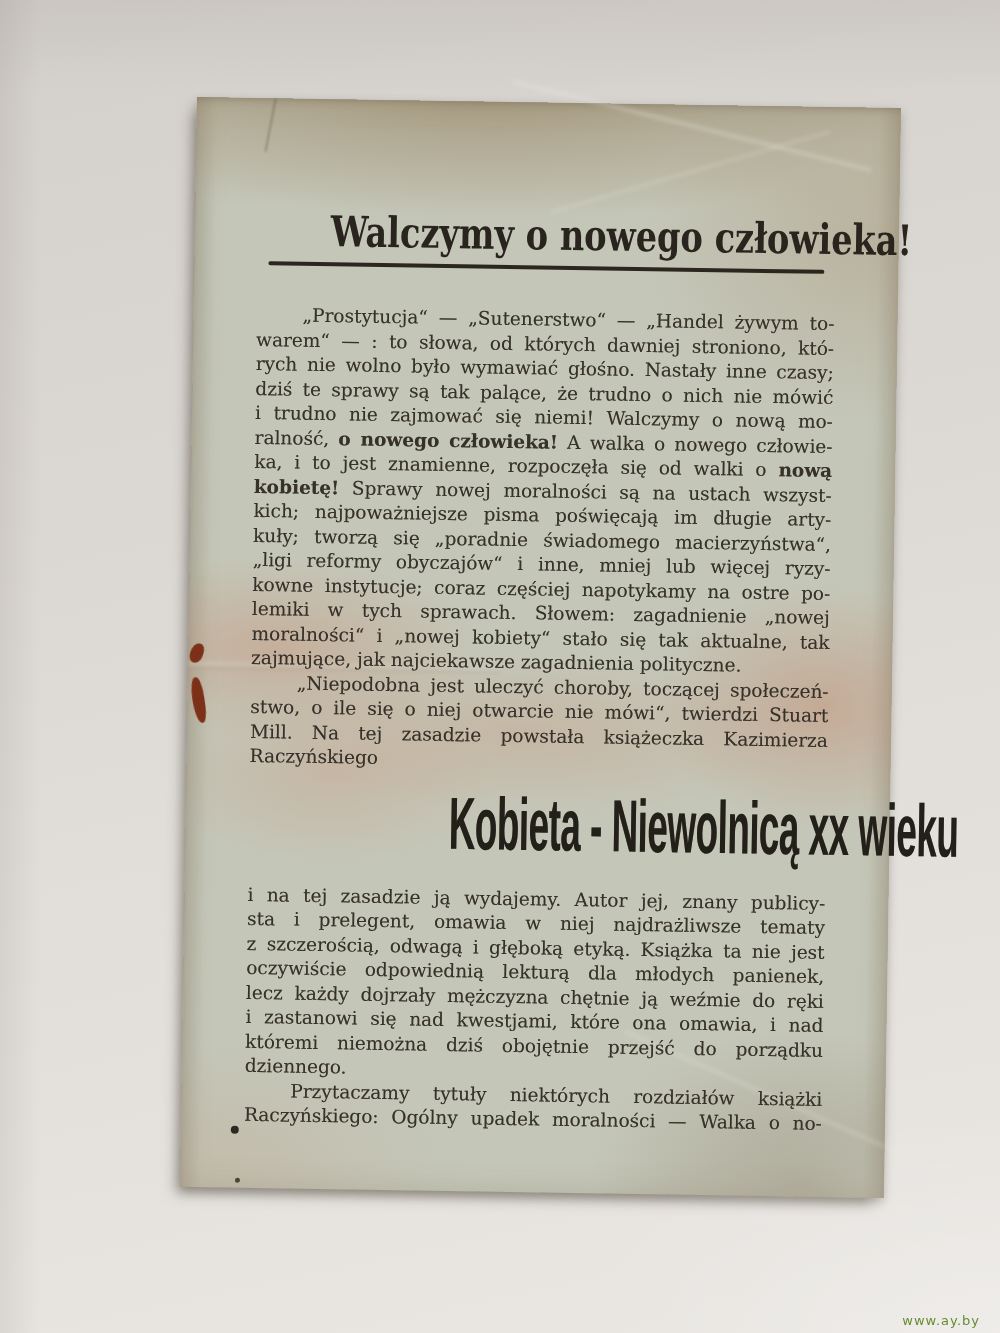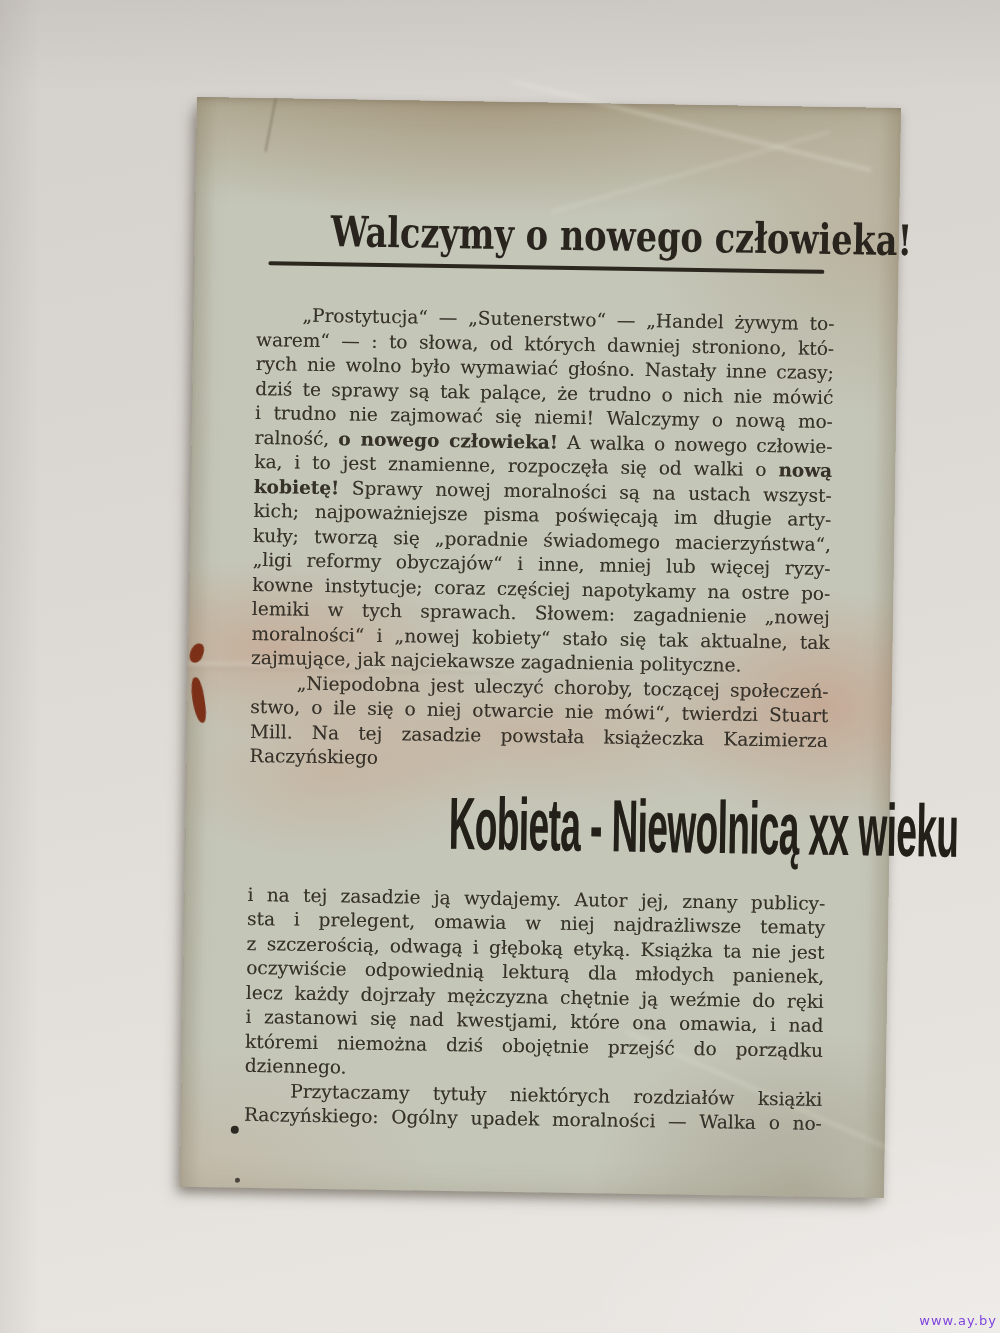--- a/index.html
+++ b/index.html
@@ -59,23 +59,23 @@
   .c-tr2{left:350px;top:66px;width:290px;height:2px;transform:rotate(-17deg);opacity:.6;}
   .c-mid{left:0;top:566px;width:312px;height:2px;box-shadow:0 2px 3px rgba(100,90,70,0.28);}
   .c-br{left:430px;top:985px;width:300px;height:2px;transform:rotate(23deg);opacity:.7;}
   .spot{position:absolute;background:#7c3018;pointer-events:none;}
   .spot-a{left:2px;top:546px;width:13px;height:20px;border-radius:60% 40% 55% 45%;transform:rotate(14deg);filter:blur(0.5px);}
   .spot-b{left:5px;top:580px;width:12px;height:46px;border-radius:50% 50% 40% 60%;transform:rotate(-9deg);filter:blur(0.5px);}
   .dot{position:absolute;background:#2c2822;border-radius:50%;pointer-events:none;}
   .dot-a{left:50px;top:1028px;width:8px;height:8px;}
   .dot-b{left:55px;top:1080px;width:5px;height:5px;opacity:.8;}
   .watermark{
-    position:absolute;right:3px;bottom:5px;
+    position:absolute;right:20px;bottom:5px;
     font-family:"DejaVu Sans",sans-serif;font-size:13px;letter-spacing:1px;
-    color:#6d28d9;opacity:.85;
+    color:#4d7c0f;opacity:.85;
   }
 </style>
 </head>
 <body>
 
 <div>
   <div class="paper">
     <div class="crease-dark c-tear"></div>
     <div class="crease c-tr1"></div>
     <div class="crease c-tr2"></div>

